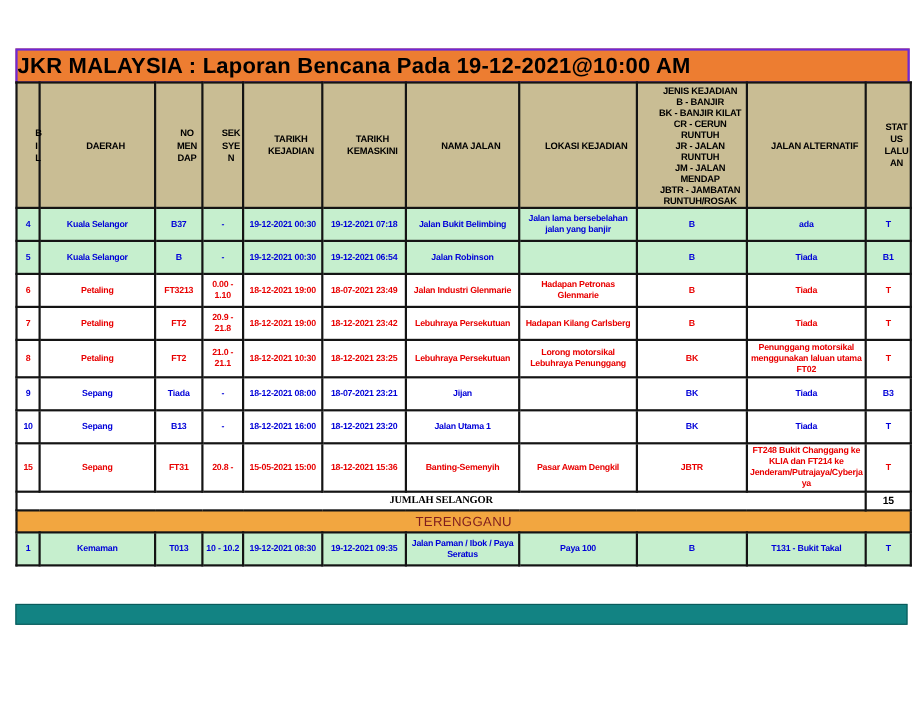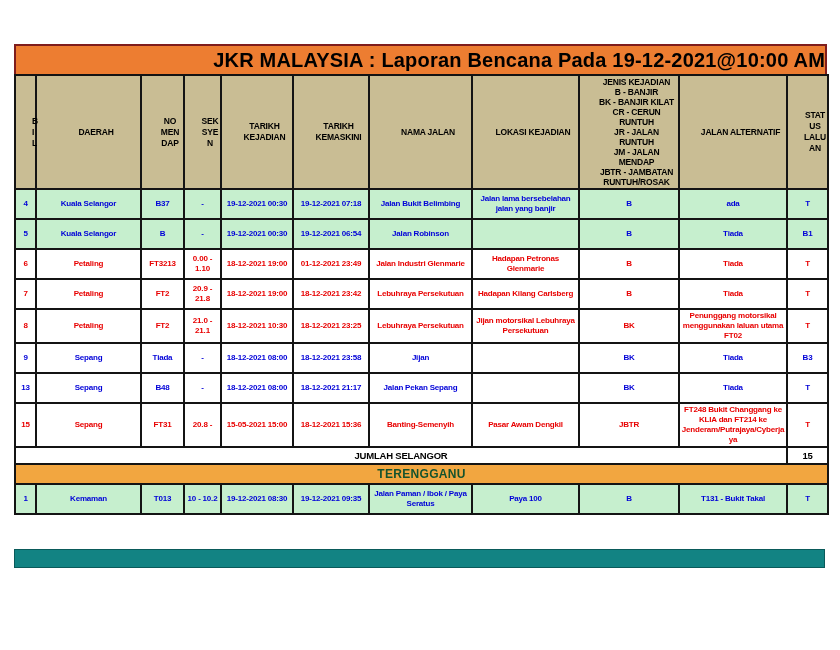--- a/index.html
+++ b/index.html
@@ -1,35 +1,35 @@
 <!DOCTYPE html>
 <html><head>
 <meta charset="utf-8">
 <style>
   html,body{margin:0;padding:0;background:#fff;width:840px;height:650px;overflow:hidden;
             font-family:"Liberation Sans", sans-serif;}
   .page{padding:44px 13px 0 14px;}
-  .title-bar{width:809px;height:28px;line-height:28px;background:#ED7D31;border:2px solid #7f1d1d;
-             text-align:right;font-weight:bold;font-size:20px;color:#000;letter-spacing:0.2px;}
+  .title-bar{width:809px;height:28px;line-height:28px;background:#ED7D31;border:2px solid #6d28d9;
+             text-align:left;font-weight:bold;font-size:20px;color:#000;letter-spacing:0.2px;}
   table.report{border-collapse:collapse;width:813px;table-layout:fixed;margin-top:-2px;}
   table.report th, table.report td{
       border:2px solid #141414;text-align:center;vertical-align:middle;
       padding:1px 1px;word-wrap:break-word;overflow-wrap:break-word;
       white-space:pre-line;font-weight:bold;letter-spacing:-0.2px;}
   table.report th{background:#C9BD94;color:#000;font-size:8.5px;line-height:11px;height:82px;padding-left:16px;}
   table.report th.jenis{font-size:8.5px;line-height:10px;}
   table.report td{font-size:8px;line-height:10px;height:26px;}
   tr.row-green-blue td{background:#C6EFCE;color:#0000D8;}
   tr.row-white-red td{background:#FFFFFF;color:#E80000;}
   tr.row-white-blue td{background:#FFFFFF;color:#0000D8;}
   tr.summary-row td{height:13px;color:#000;background:#fff;font-size:9.5px;line-height:11px;}
-  td.summary-label{text-align:right;padding-right:4px;font-weight:bold;}
+  td.summary-label{text-align:right;padding-right:4px;font-weight:bold;font-family:Liberation Serif, serif;}
   td.summary-value{font-weight:normal;font-size:9px;}
-  tr.section-row td{height:16px;background:#F2A640;color:#14532d;font-size:12px;
-                    font-weight:bold;letter-spacing:0.3px;}
+  tr.section-row td{height:16px;background:#F2A640;color:#7f1d1d;font-size:12px;
+                    font-weight:normal;letter-spacing:0.3px;}
   .teal-bar{width:809px;background:#128383;border:1px solid #0a5a5a;}
   .bar1{margin-top:34px;height:17px;}
 </style>
 </head>
 <body>
 
 <div class="page">
 
   <div class="title-bar">JKR MALAYSIA : Laporan Bencana Pada 19-12-2021@10:00 AM</div>
 
@@ -99,21 +99,21 @@
           <td>B</td>
           <td>Tiada</td>
           <td>B1</td>
         </tr>
         <tr class="row-white-red">
           <td>6</td>
           <td>Petaling</td>
           <td>FT3213</td>
           <td>0.00 - 1.10</td>
           <td>18-12-2021 19:00</td>
-          <td>01-12-2021 23:49</td>
+          <td>18-07-2021 23:49</td>
           <td>Jalan Industri Glenmarie</td>
           <td>Hadapan Petronas Glenmarie</td>
           <td>B</td>
           <td>Tiada</td>
           <td>T</td>
         </tr>
         <tr class="row-white-red">
           <td>7</td>
           <td>Petaling</td>
           <td>FT2</td>
@@ -127,46 +127,46 @@
           <td>T</td>
         </tr>
         <tr class="row-white-red">
           <td>8</td>
           <td>Petaling</td>
           <td>FT2</td>
           <td>21.0 - 21.1</td>
           <td>18-12-2021 10:30</td>
           <td>18-12-2021 23:25</td>
           <td>Lebuhraya Persekutuan</td>
-          <td>Jijan motorsikal Lebuhraya Persekutuan</td>
+          <td>Lorong motorsikal Lebuhraya Penunggang</td>
           <td>BK</td>
           <td>Penunggang motorsikal menggunakan laluan utama FT02</td>
           <td>T</td>
         </tr>
         <tr class="row-white-blue">
           <td>9</td>
           <td>Sepang</td>
           <td>Tiada</td>
           <td>-</td>
           <td>18-12-2021 08:00</td>
-          <td>18-12-2021 23:58</td>
+          <td>18-07-2021 23:21</td>
           <td>Jijan</td>
           <td></td>
           <td>BK</td>
           <td>Tiada</td>
           <td>B3</td>
         </tr>
         <tr class="row-white-blue">
-          <td>13</td>
+          <td>10</td>
           <td>Sepang</td>
-          <td>B48</td>
-          <td>-</td>
-          <td>18-12-2021 08:00</td>
-          <td>18-12-2021 21:17</td>
-          <td>Jalan Pekan Sepang</td>
+          <td>B13</td>
+          <td>-</td>
+          <td>18-12-2021 16:00</td>
+          <td>18-12-2021 23:20</td>
+          <td>Jalan Utama 1</td>
           <td></td>
           <td>BK</td>
           <td>Tiada</td>
           <td>T</td>
         </tr>
         <tr class="row-white-red">
           <td>15</td>
           <td>Sepang</td>
           <td>FT31</td>
           <td>20.8 -</td>

